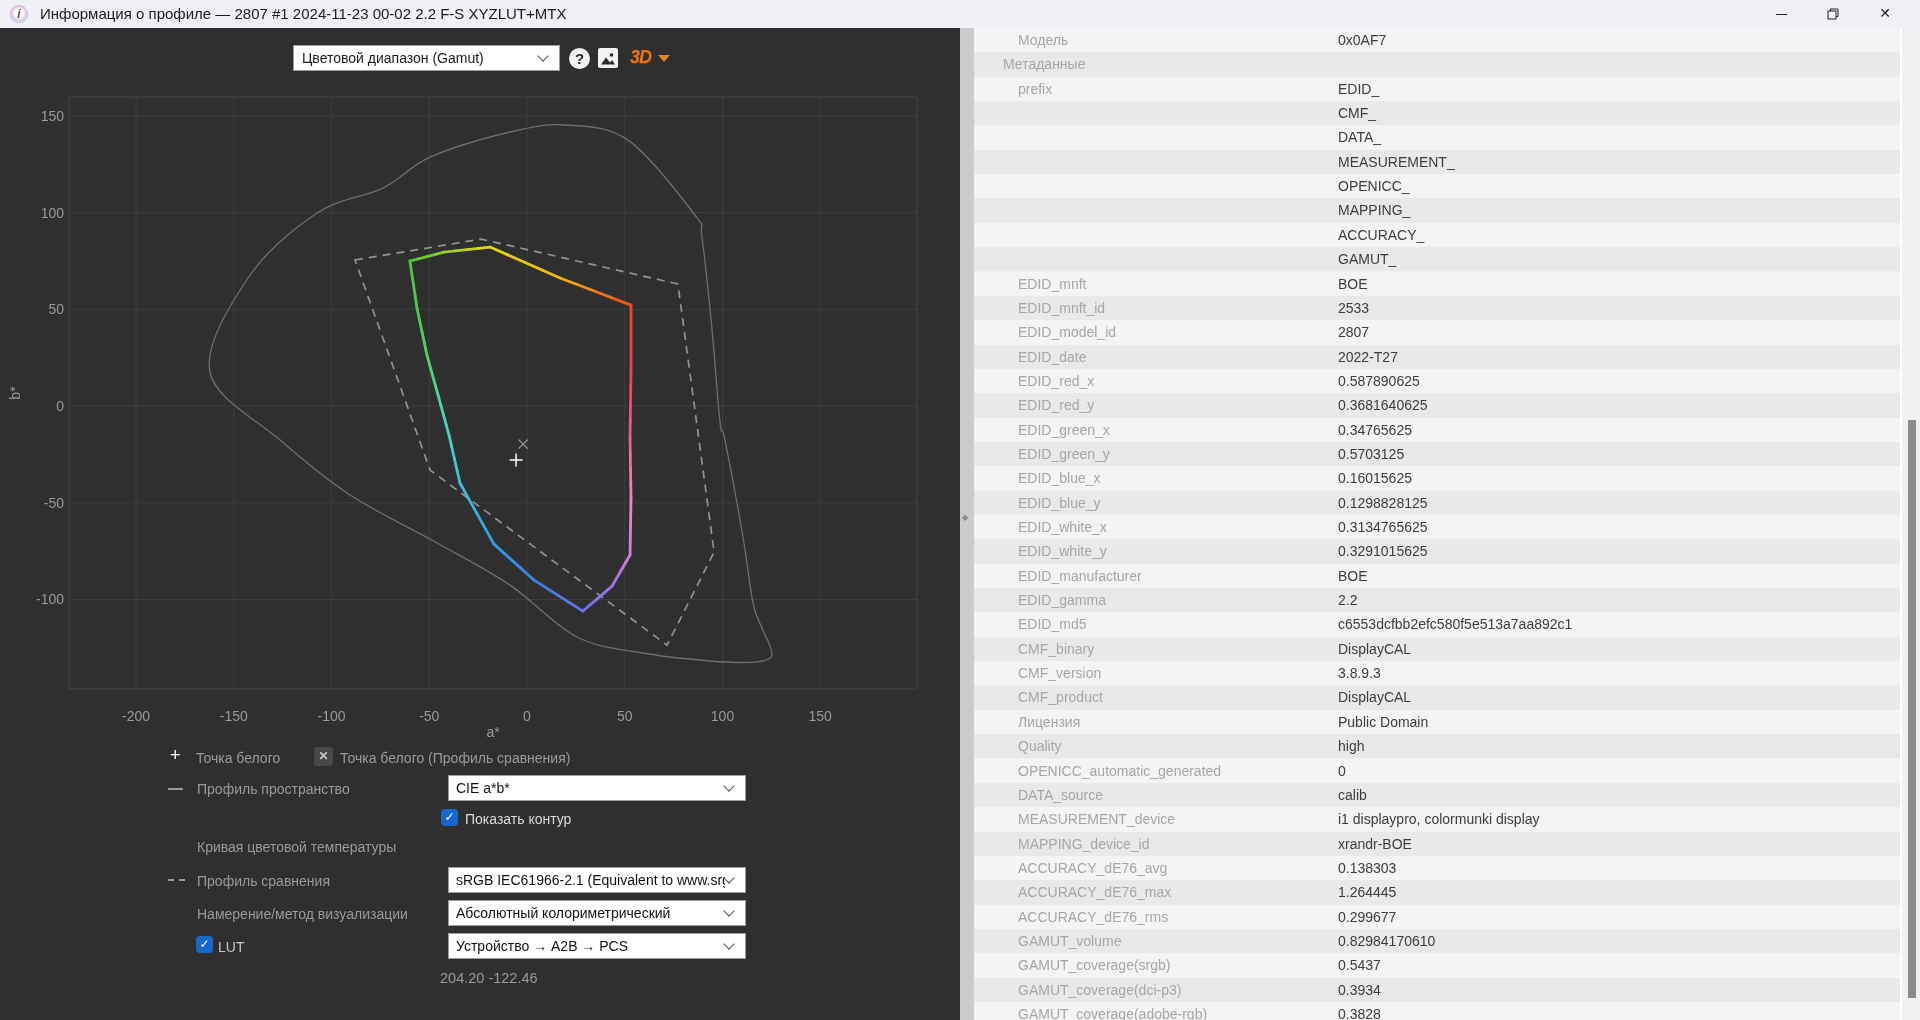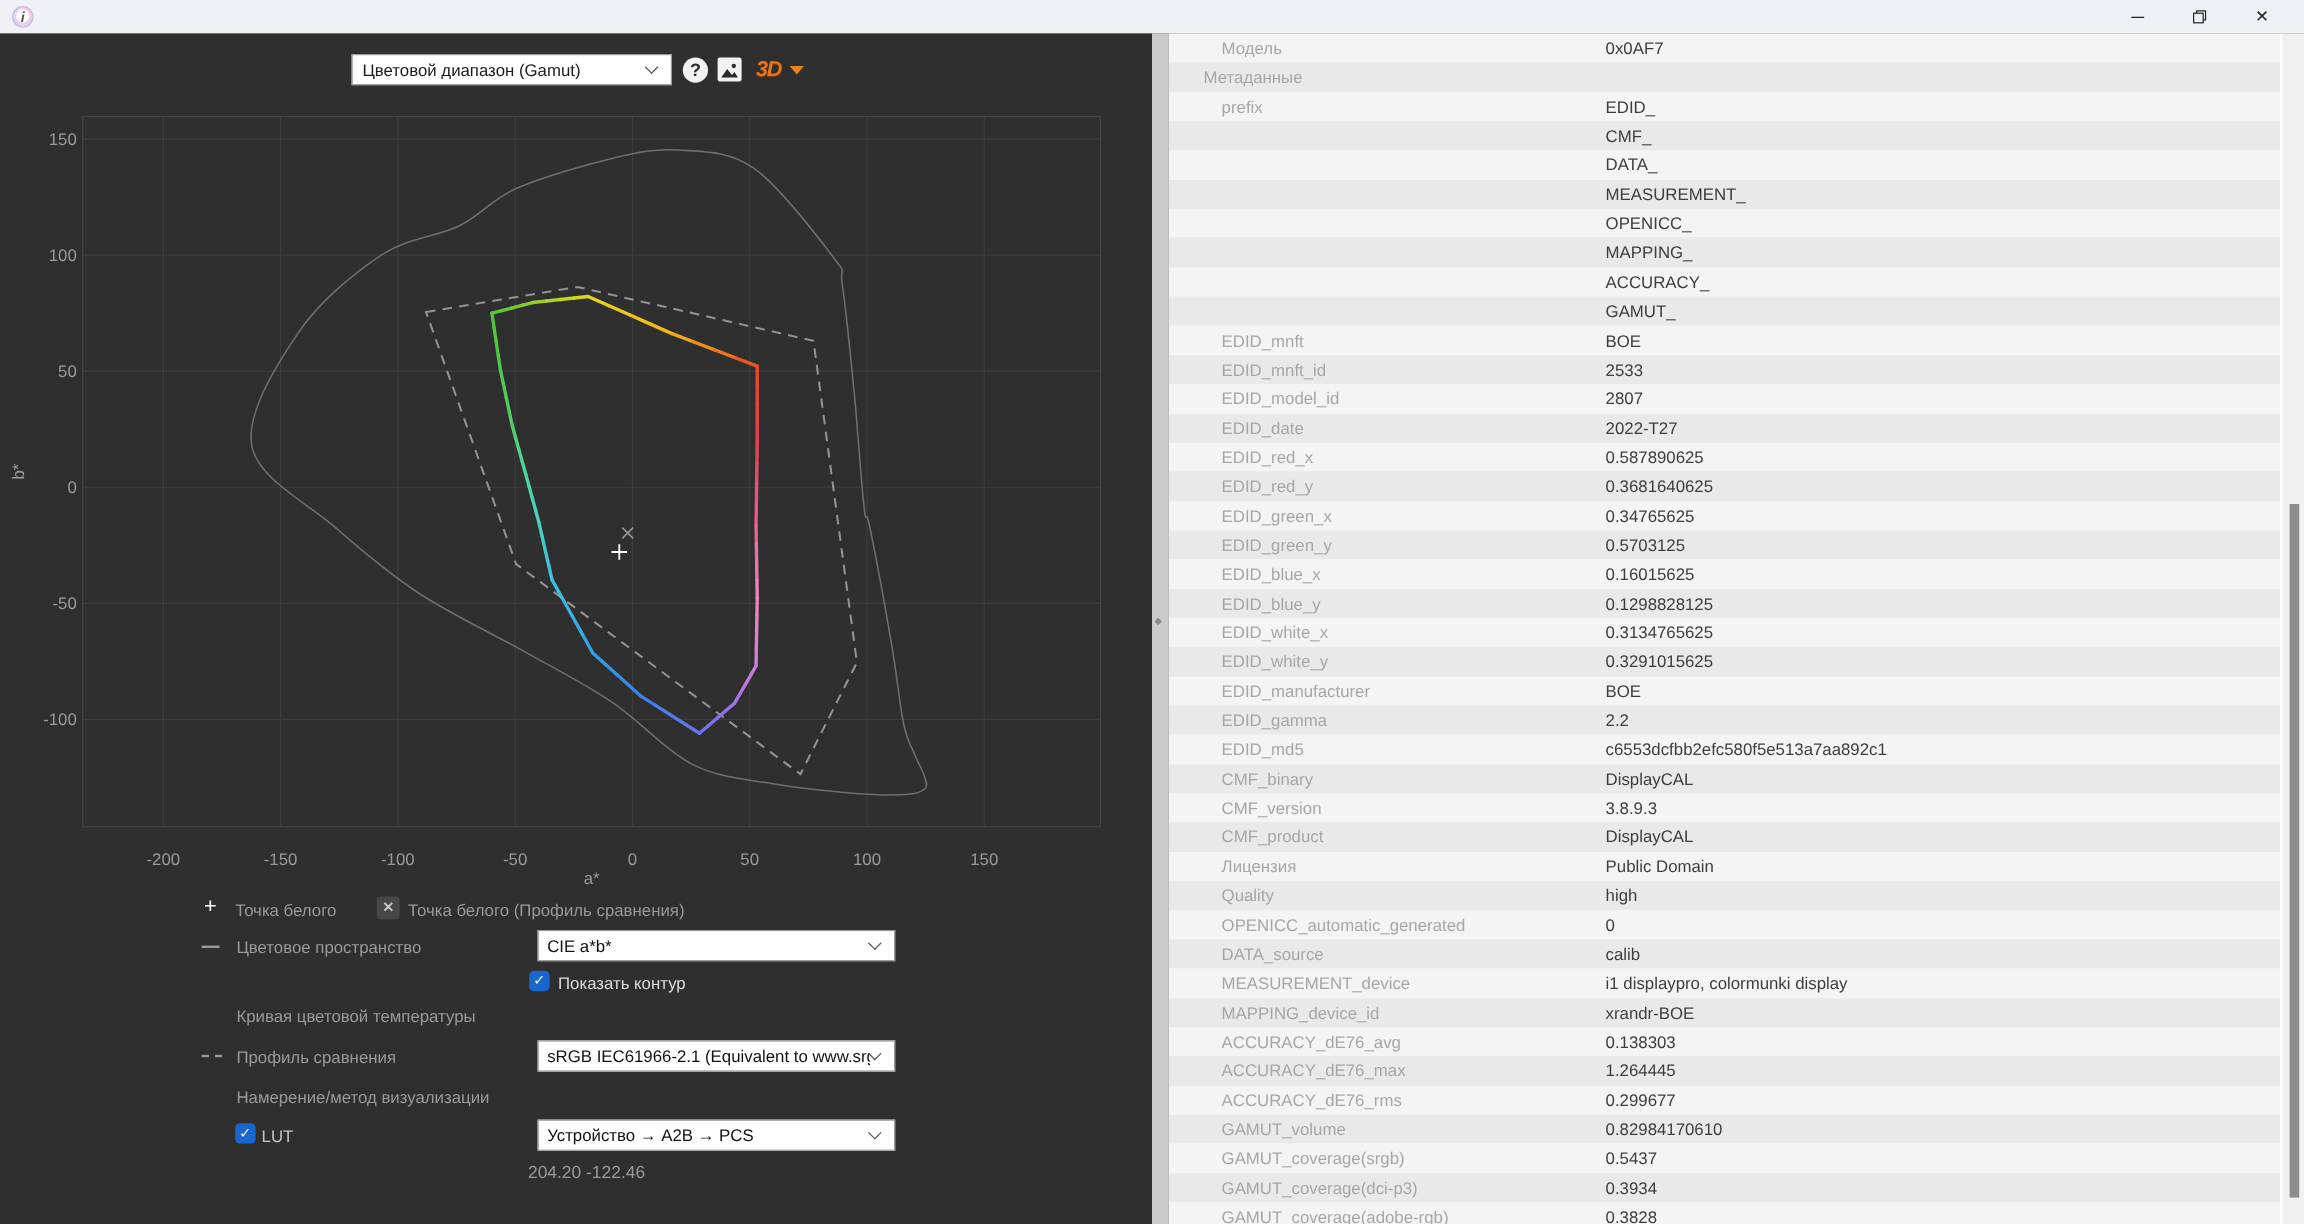--- a/index.html
+++ b/index.html
@@ -42,20 +42,21 @@
   .trow .val { position:absolute; left:364px; top:4px; font-size:14px; color:#3d3d3d; white-space:nowrap; }
   .sb-track { position:absolute; left:926px; top:0; width:20px; height:992px; background:#f1f1f1; border-left:2px solid #fff; }
   .sb-thumb { position:absolute; left:6px; top:392px; width:8px; height:578px; background:#8c8c8c; }
   #chart { position:absolute; left:0; top:0; }
 </style>
 </head>
 <body>
 
 <div class="titlebar">
   <span class="app-icon">i</span>
+  <span class="title-text">Информация о профиле — 2807 #1 2024-11-23 00-02 2.2 F-S XYZLUT+MTX</span>
   <span class="win-btn win-min">
     <svg width="11" height="11" viewBox="0 0 11 11" style="margin-top:9px">
         <line x1="0" y1="5.5" x2="11" y2="5.5" stroke="#222" stroke-width="1"></line>
       </svg>
   </span>
   <span class="win-btn win-max">
     <svg width="12" height="12" viewBox="0 0 12 12" style="margin-top:8px">
         <rect x="1" y="3" width="8" height="8" fill="none" stroke="#222" stroke-width="1"></rect>
         <path d="M3.5 3 V1 H11 V8.5 H9" fill="none" stroke="#222" stroke-width="1"></path>
       </svg>
@@ -189,39 +190,43 @@
       <path d="M509.5668510834487,432.0133943155831H522.5668510834487M516.0668510834487,425.5133943155831V438.5133943155831" stroke="#ffffff" stroke-width="1.5"></path>
       <path d="M518.6041954817888,411.65452466514216L527.6041954817888,420.65452466514216M527.6041954817888,411.65452466514216L518.6041954817888,420.65452466514216" stroke="#9a9a9a" stroke-width="1.3"></path>
     </svg>
 
   <span class="lg lg-plus" style="left:170px; top:717px;">+</span>
   <span class="lg" style="left:196px; top:722px;">Точка белого</span>
   <span class="lg lg-xbox" style="left:314px; top:719px;">✕</span>
   <span class="lg" style="left:340px; top:722px;">Точка белого (Профиль сравнения)</span>
 
   <div class="ctl-icon-line" style="top:760px"></div>
-  <div class="ctl-label" style="top:753px">Цветовое пространство</div>
+  <div class="ctl-label" style="top:753px">Профиль пространство</div>
   <div class="dd" style="top:747px">
     <span class="val">CIE a*b*</span>
     <span class="chev"></span>
   </div>
 
   <div class="cbx" style="left:441px; top:781px">✓</div>
   <div class="cbx-lbl" style="left:465px; top:783px; color:#dcdcdc">Показать контур</div>
 
   <div class="ctl-label" style="top:811px">Кривая цветовой температуры</div>
 
   <div class="ctl-icon-dash" style="top:851px"></div>
   <div class="ctl-label" style="top:845px">Профиль сравнения</div>
   <div class="dd" style="top:839px">
     <span class="val">sRGB IEC61966-2.1 (Equivalent to www.srgb.com 1</span>
     <span class="chev"></span>
   </div>
 
   <div class="ctl-label" style="top:878px">Намерение/метод визуализации</div>
+  <div class="dd" style="top:872px">
+    <span class="val">Абсолютный колориметрический</span>
+    <span class="chev"></span>
+  </div>
 
   <div class="cbx" style="left:196px; top:908px">✓</div>
   <div class="cbx-lbl" style="left:218px; top:911px; color:#c6c6c6">LUT</div>
   <div class="dd" style="top:905px">
     <span class="val">Устройство → A2B → PCS</span>
     <span class="chev"></span>
   </div>
 
   <div class="coords">204.20 -122.46</div>
 </div>

